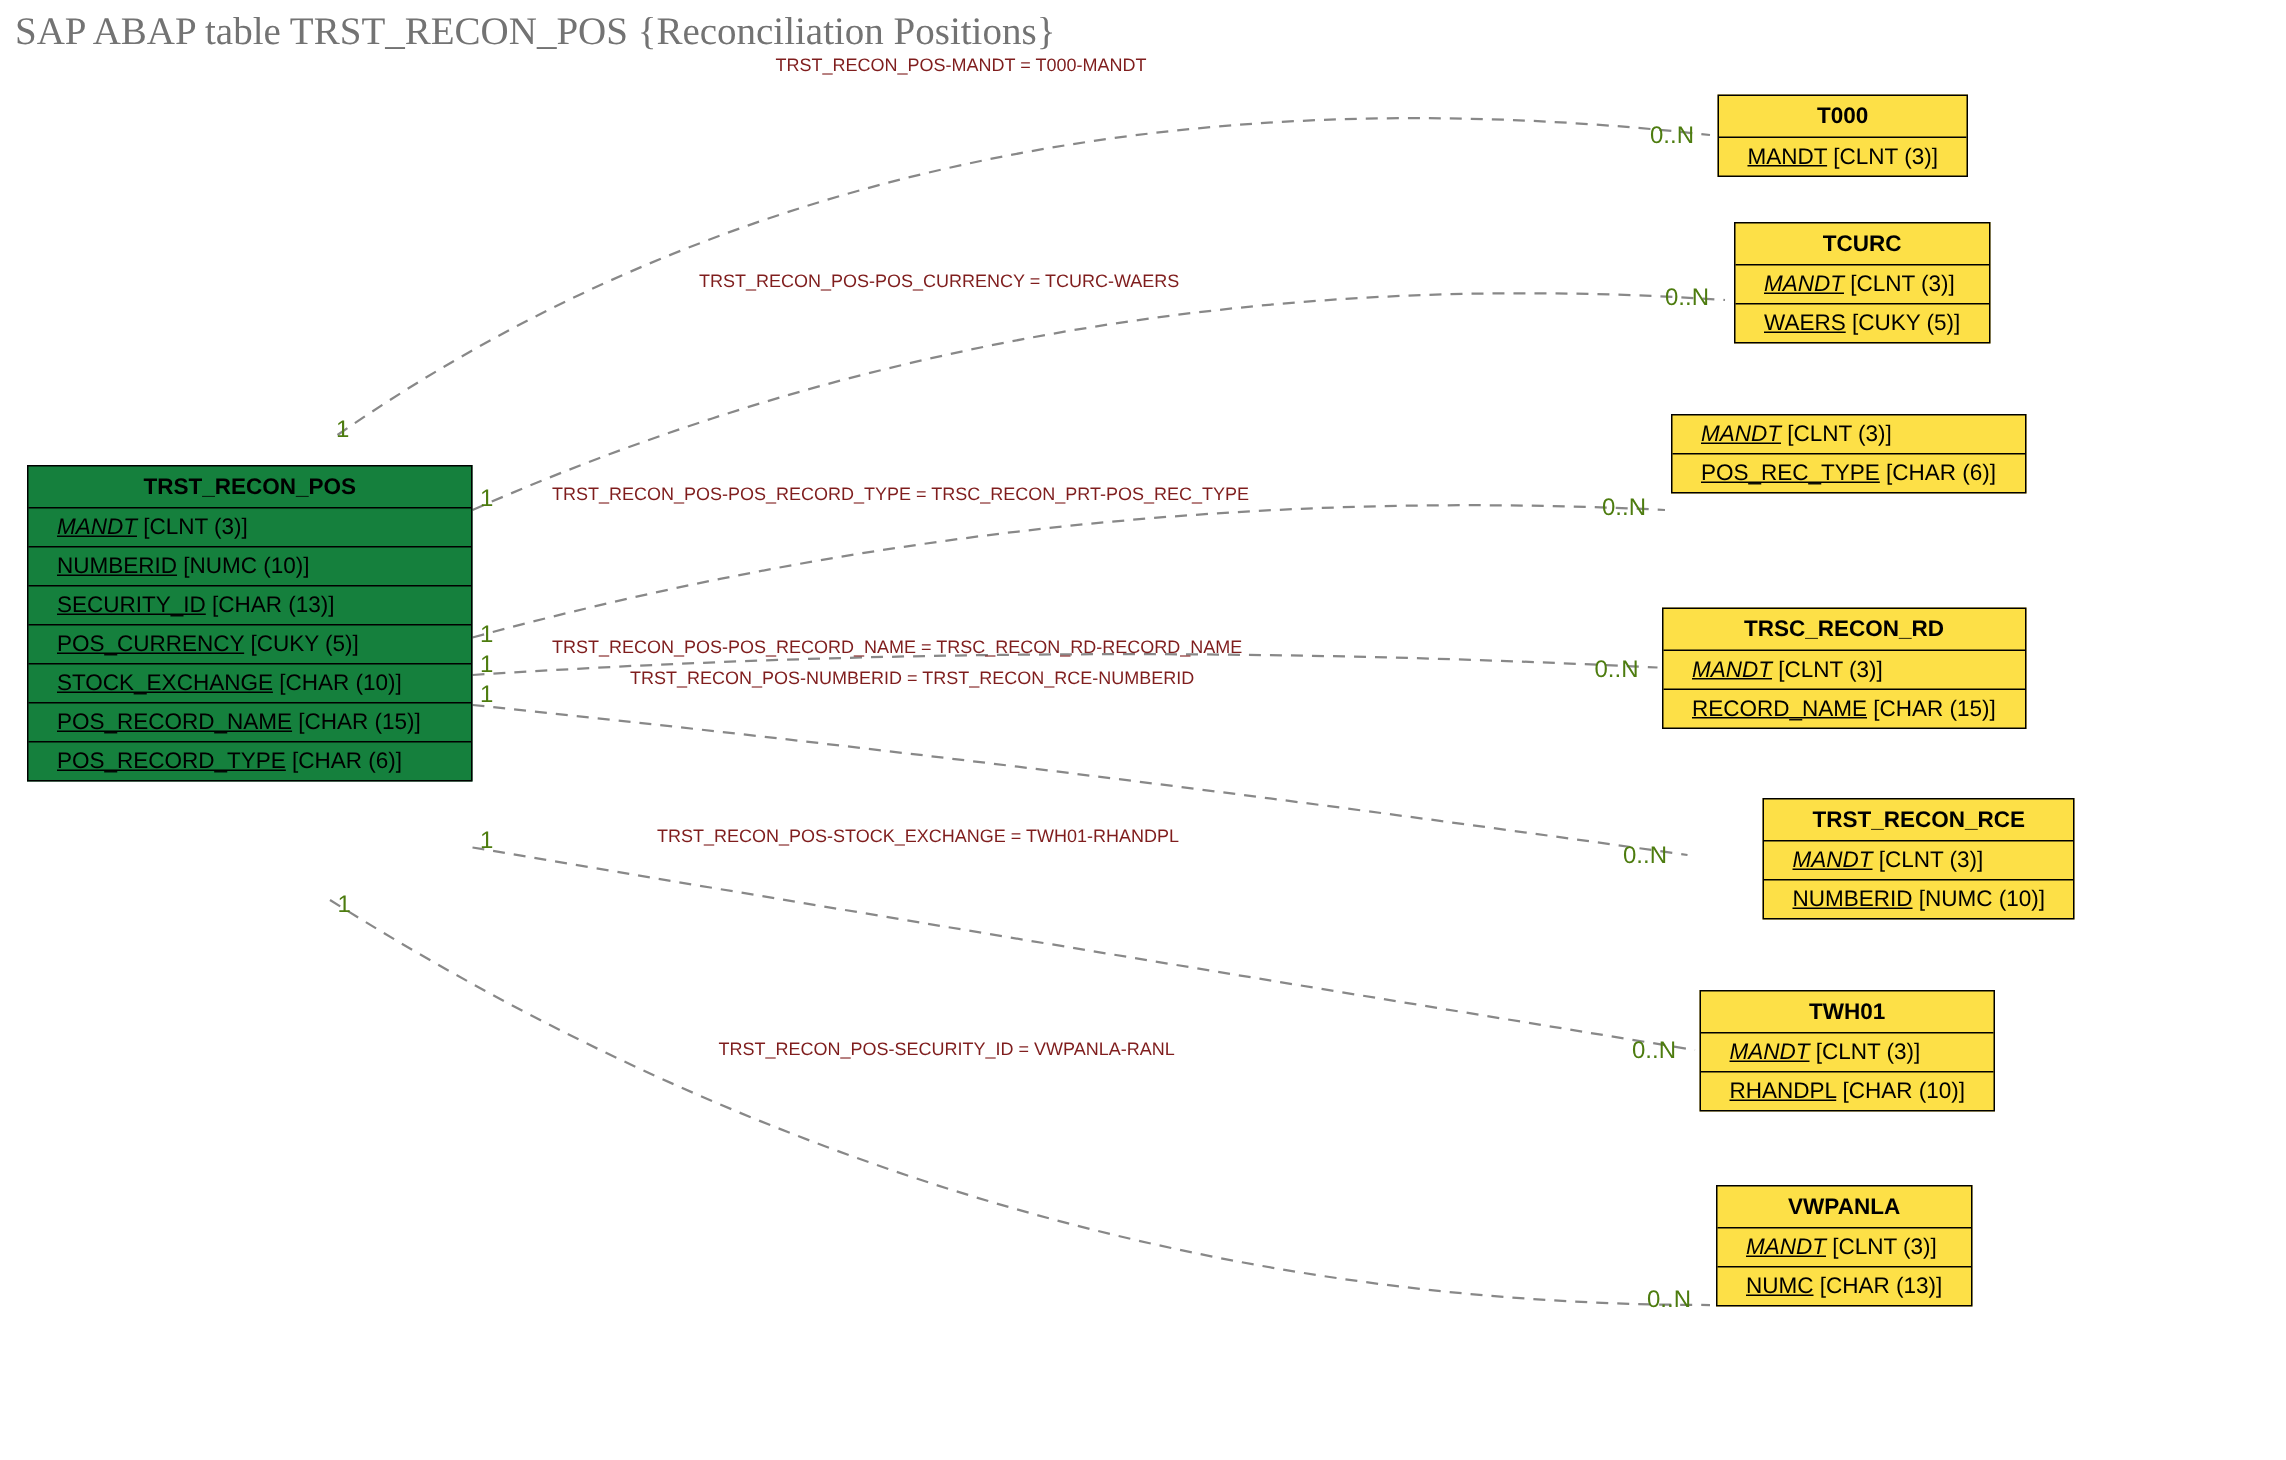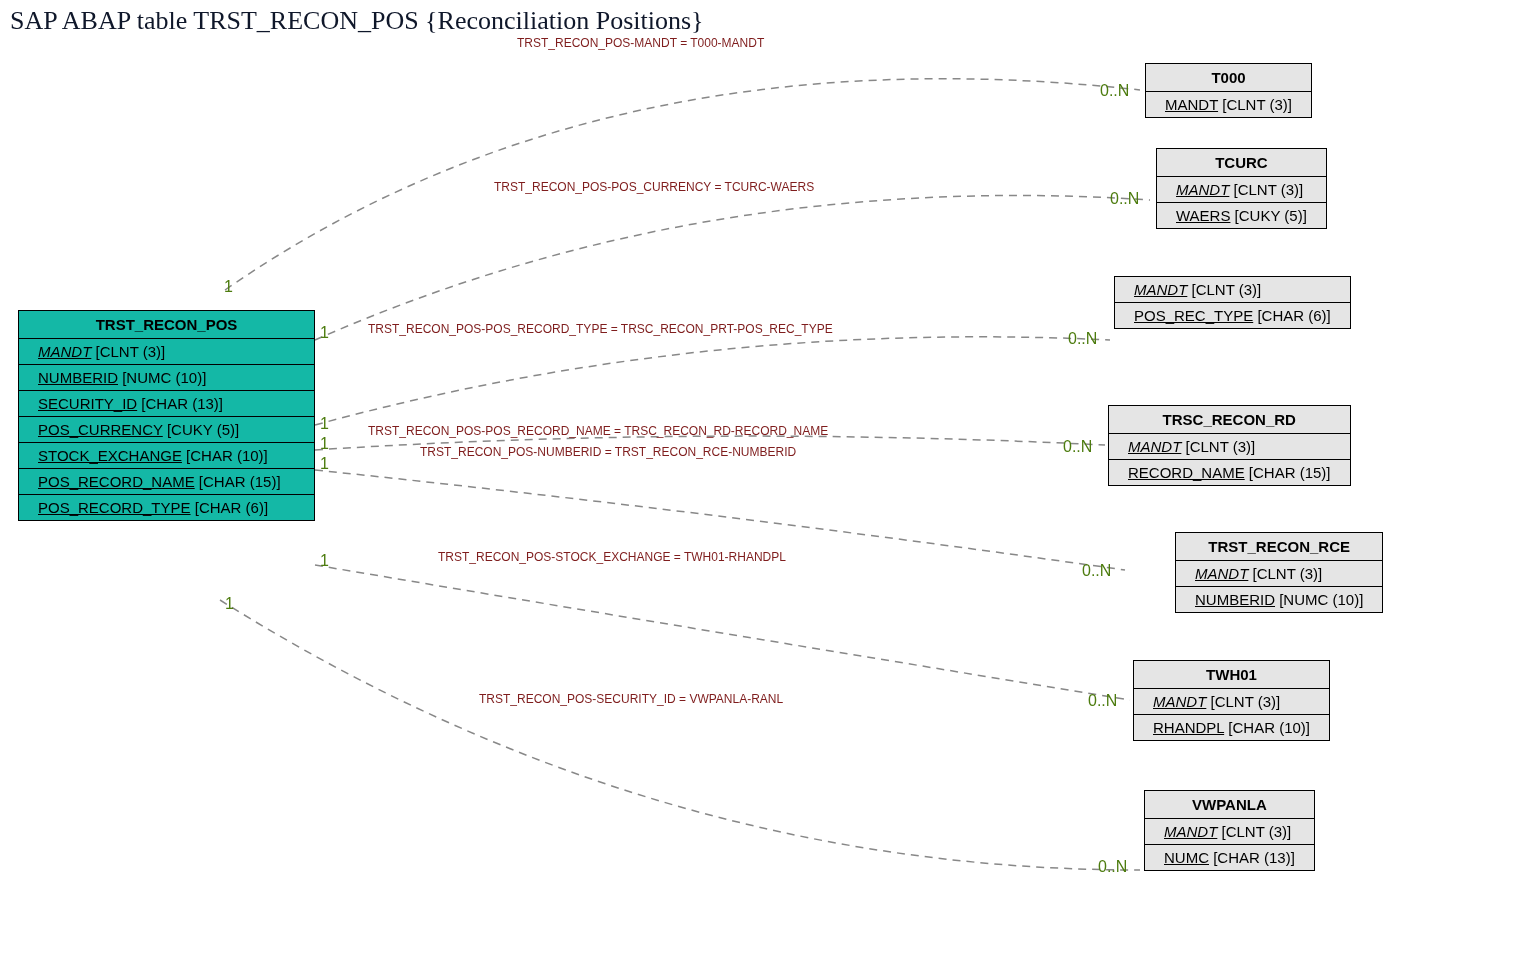--- a/index.html
+++ b/index.html
@@ -10,30 +10,30 @@
     width: 1524px;
     height: 973px;
     position: relative;
   }
   .title {
     position: absolute;
     top: 6px;
     left: 10px;
     font-size: 26px;
     font-family: "Times New Roman", serif;
-    color: #0f172a;
+    color: #737373;
   }
   .entity {
     position: absolute;
     border: 1px solid #000;
-    background: #e5e5e5;
+    background: #fde047;
     font-size: 15px;
   }
   .entity.main {
-    background: #14b8a6;
+    background: #15803d;
   }
   .entity .hdr {
     text-align: center;
     font-weight: bold;
     padding: 5px 10px;
     border-bottom: 1px solid #000;
     white-space: nowrap;
   }
   .entity .row {
     padding: 4px 19px;
@@ -155,21 +155,21 @@
 </div>
 <div class="entity" style="left:1144px; top:790px;">
   <div class="hdr">VWPANLA</div>
   <div class="tf">
       <div class="row"><span class="fname italic">MANDT</span><span class="ftype"> [CLNT (3)]</span></div>
       <div class="row"><span class="fname">NUMC</span><span class="ftype"> [CHAR (13)]</span></div>
     </div>
 </div>
 
 <div class="rel-text" style="left:517px; top:36px;">TRST_RECON_POS-MANDT = T000-MANDT</div>
-<div class="rel-text" style="left:466px; top:180px;margin-left:28px;">TRST_RECON_POS-POS_CURRENCY = TCURC-WAERS</div>
+<div class="rel-text" style="left:466px; top:180px;">TRST_RECON_POS-POS_CURRENCY = TCURC-WAERS</div>
 <div class="rel-text" style="left:368px; top:322px;">TRST_RECON_POS-POS_RECORD_TYPE = TRSC_RECON_PRT-POS_REC_TYPE</div>
 <div class="rel-text" style="left:368px; top:424px;">TRST_RECON_POS-POS_RECORD_NAME = TRSC_RECON_RD-RECORD_NAME</div>
 <div class="rel-text" style="left:420px; top:445px;">TRST_RECON_POS-NUMBERID = TRST_RECON_RCE-NUMBERID</div>
 <div class="rel-text" style="left:438px; top:550px;">TRST_RECON_POS-STOCK_EXCHANGE = TWH01-RHANDPL</div>
 <div class="rel-text" style="left:479px; top:692px;">TRST_RECON_POS-SECURITY_ID = VWPANLA-RANL</div>
 
 <div class="card" style="left:224px; top:278px;">1</div>
 <div class="card" style="left:320px; top:324px;">1</div>
 <div class="card" style="left:320px; top:415px;">1</div>
 <div class="card" style="left:320px; top:435px;">1</div>

